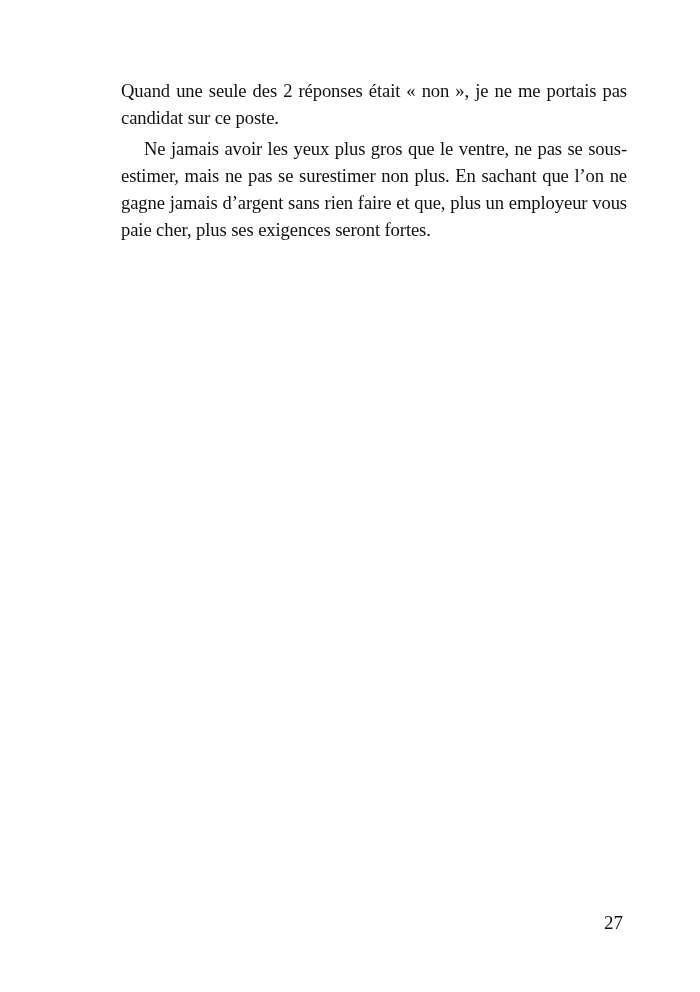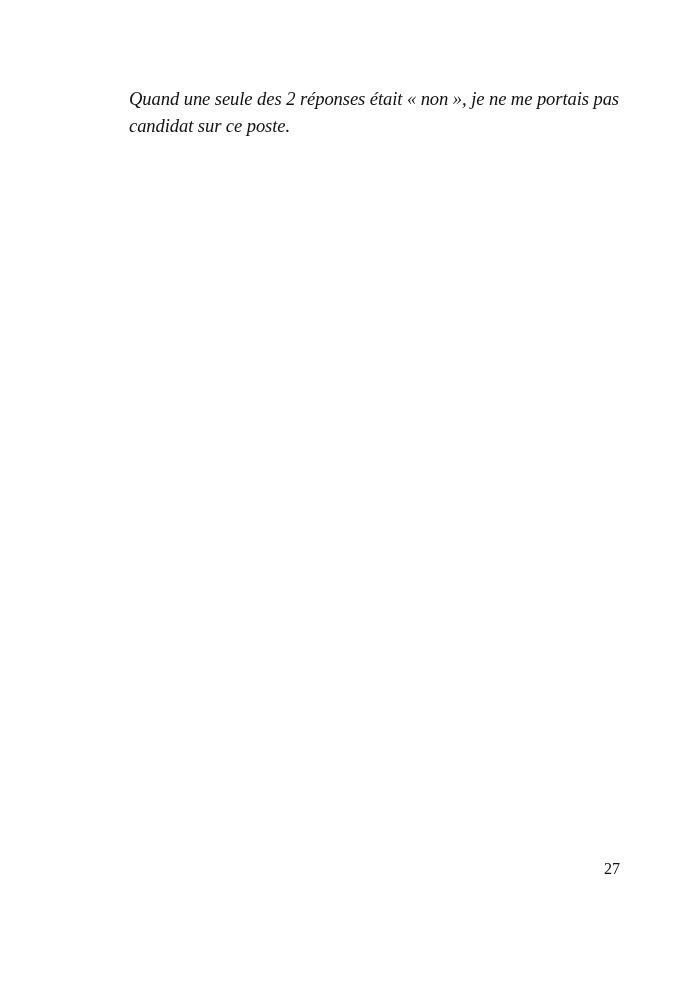--- a/index.html
+++ b/index.html
@@ -26,37 +26,37 @@
       position: absolute;
       left: 117px;
       top: 73px;
       width: 514px;
       font-size: 18.6px;
       line-height: 27px;
       text-align: justify;
       letter-spacing: -0.1px;
     }
     .para {
-      margin: 12px;
+      margin: 4px;
       padding: 0;
       text-indent: 0;
-      font-style: italic;
     }
     .para.indent {
       text-indent: 23px;
     }
     .page-number {
       position: absolute;
       left: 604px;
-      top: 858px;
-      font-size: 16px;
+      top: 912px;
+      font-size: 19px;
       line-height: 22px;
     }
   </style>
 </head>
 <body>
 
 <div class="page">
   <div class="body-text">
     <p class="para">Quand une seule des 2 réponses était « non », je ne me portais pas candidat sur ce poste.</p>
+    <p class="para indent">Ne jamais avoir les yeux plus gros que le ventre, ne pas se sous-estimer, mais ne pas se surestimer non plus. En sachant que l’on ne gagne jamais d’argent sans rien faire et que, plus un employeur vous paie cher, plus ses exigences seront fortes.</p>
   </div>
   <div class="page-number">27</div>
 </div>
 
 </body></html>

